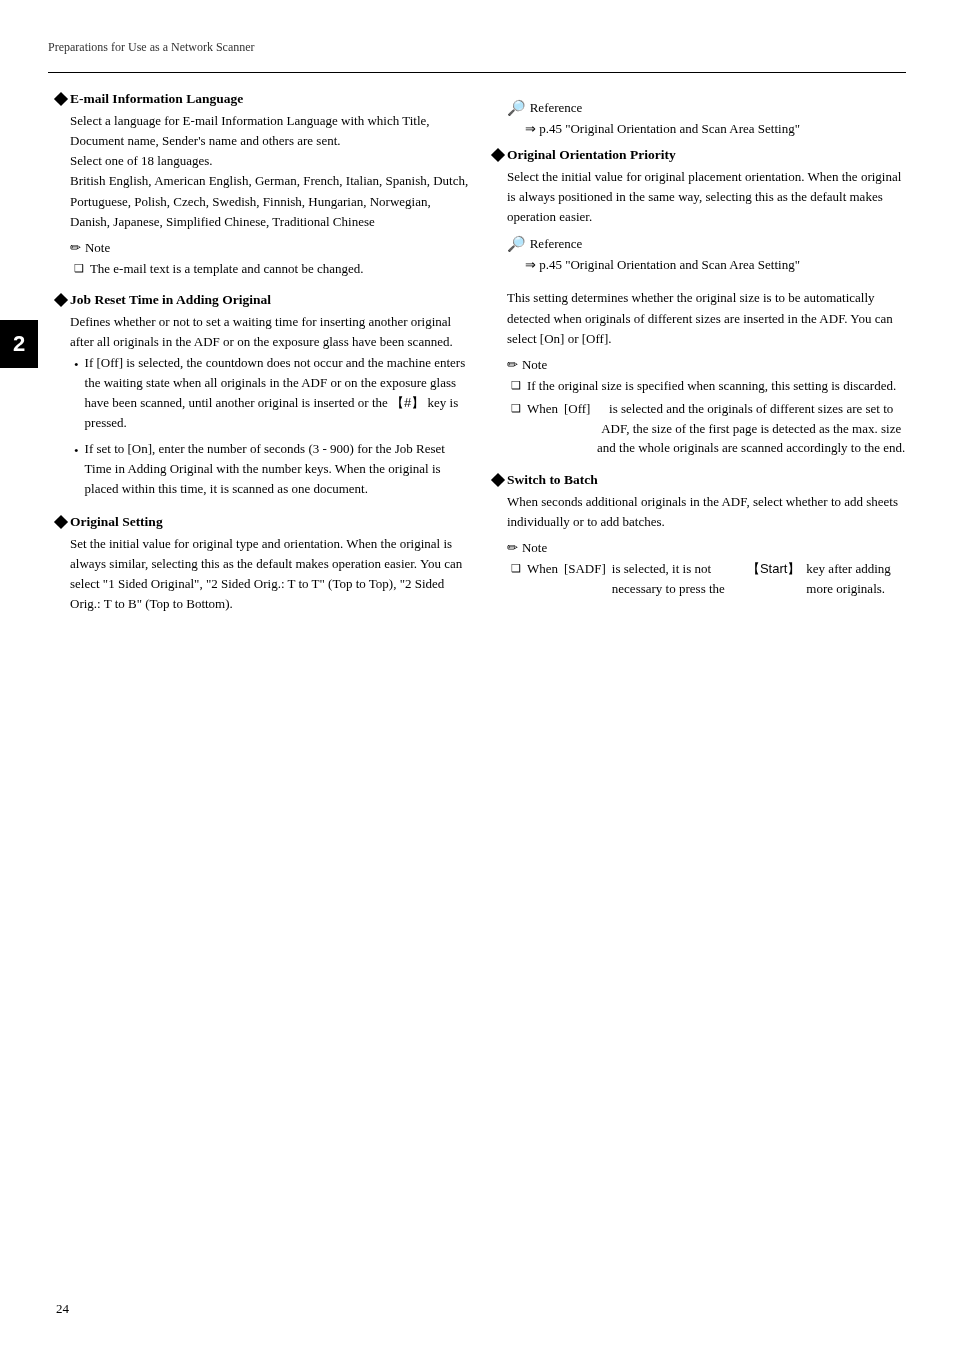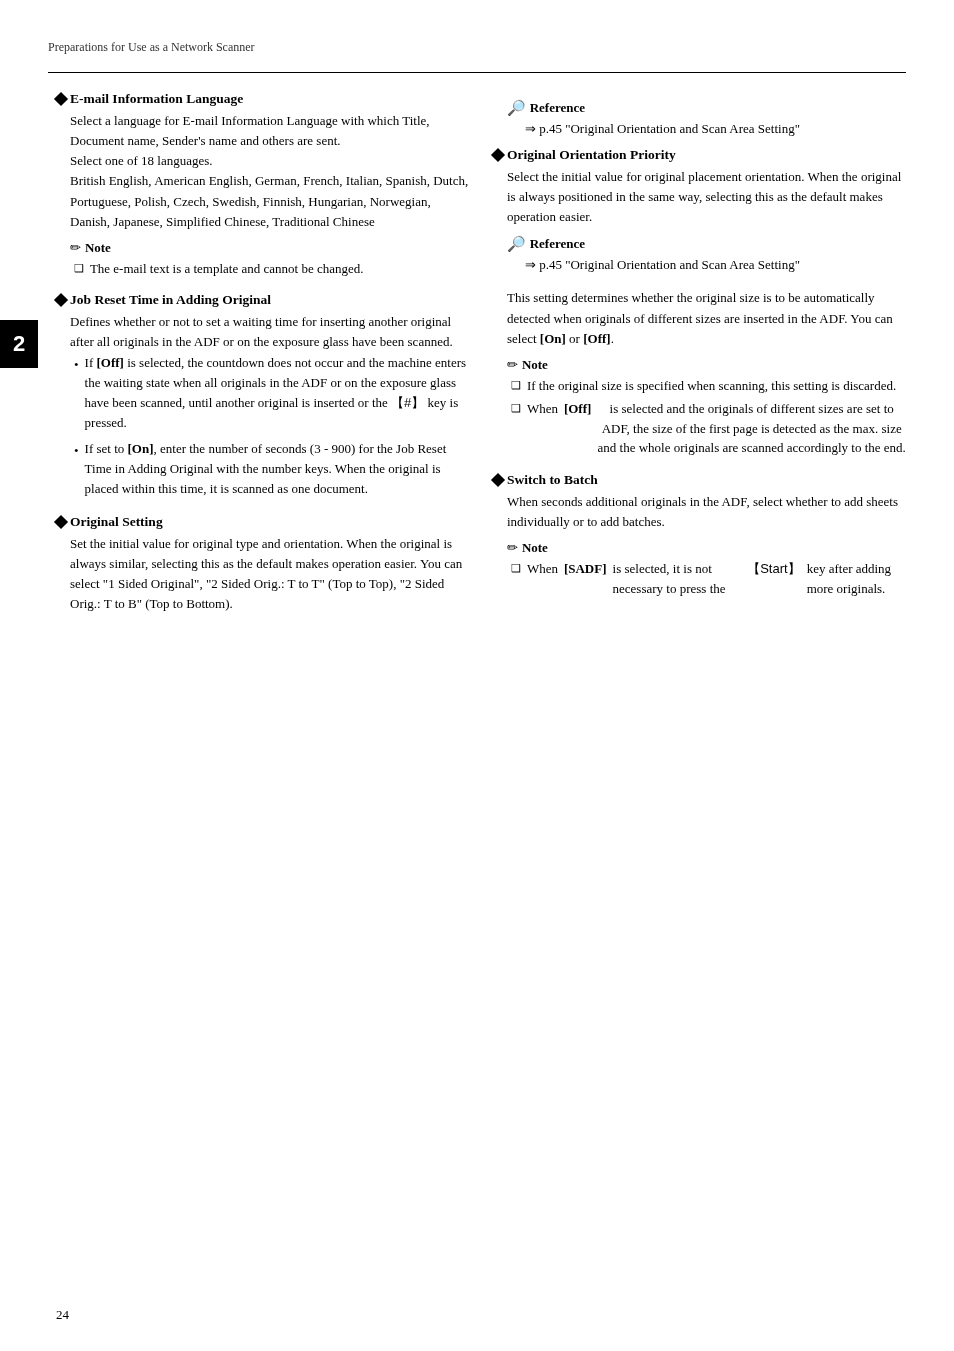--- a/index.html
+++ b/index.html
@@ -126,25 +126,25 @@
     .ref-icon {
       font-size: 15px;
     }
     .ref-body {
       font-size: 13px;
       line-height: 1.5;
       margin-left: 18px;
     }
     .page-number {
       position: absolute;
-      bottom: 28px;
+      bottom: 34px;
       left: 56px;
       font-size: 13px;
     }
-    b { font-weight: bold; }
+    b { font-weight: normal; }
     .bracket { font-family: Arial, sans-serif; }
   </style>
 </head>
 <body>
 
 <div class="page">
 
   <div class="chapter-tab">
     <span>2</span>
   </div>

